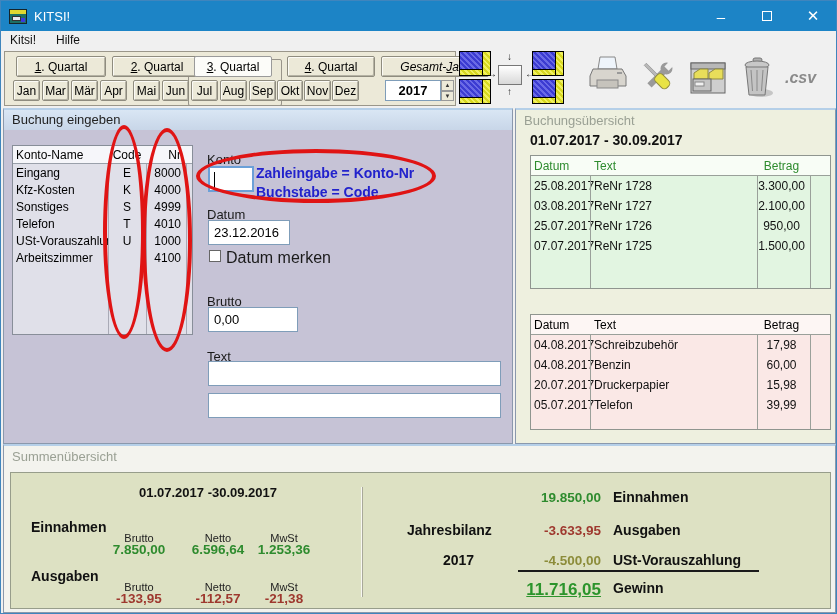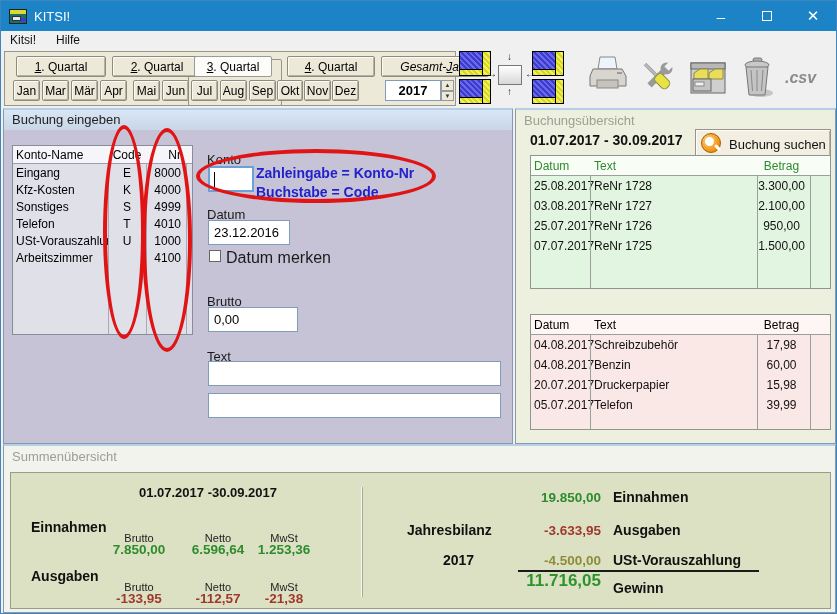--- a/index.html
+++ b/index.html
@@ -303,28 +303,20 @@
 
 
     <div class="red-ellipse" style="left:99px;top:15px;width:42px;height:214px;"></div>
     <div class="red-ellipse" style="left:138px;top:18px;width:50px;height:224px;"></div>
     <div class="red-ellipse" style="left:192px;top:39px;width:240px;height:54px;"></div>
   </div>
 
   <div class="panel panel-right">
     <div class="caption-gray">Buchungsübersicht</div>
     <div class="range-label">01.07.2017 - 30.09.2017</div>
-    <div class="search-btn">
-      <span class="mag">
-        <span class="mag-circle"></span>
-          <span class="mag-lens"></span>
-          <span class="mag-handle"></span>
-      </span>
-      <span>Buchung suchen</span>
-    </div>
 
     <div class="ovt green">
       <div class="ovt-line" style="left:59px;"></div>
       <div class="ovt-line" style="left:226px;"></div>
       <div class="ovt-line" style="left:279px;"></div>
       <div class="ovt-head">
         <span class="o-datum">Datum</span>
         <span class="o-text">Text</span>
         <span class="o-betrag">Betrag</span>
       </div>
@@ -411,18 +403,18 @@
       <div class="jb" style="top:49px;">Jahresbilanz</div>
       <div class="rv red" style="top:50px;">-3.633,95</div>
       <div class="rl" style="top:49px;">Ausgaben</div>
 
       <div class="jb" style="left:432px;top:79px;">2017</div>
       <div class="rv olive" style="top:80px;">-4.500,00</div>
       <div class="rl" style="top:79px;">USt-Vorauszahlung</div>
 
       <div class="sum-line"></div>
 
-      <div class="rv bgreen gewinn-v" style="top:98px;">11.716,05</div>
+      <div class="rv bgreen gewinn-v" style="top:107px;text-decoration:underline;">11.716,05</div>
       <div class="rl" style="top:107px;">Gewinn</div>
     </div>
   </div>
 
 </div>
 
 </body></html>

